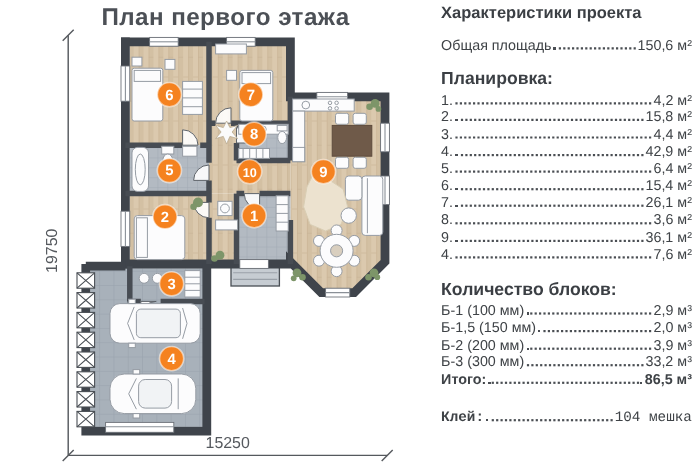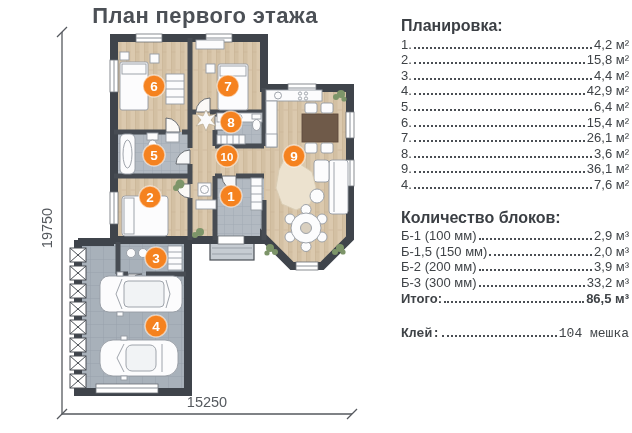--- a/index.html
+++ b/index.html
@@ -347,21 +347,27 @@
         </g>
         <g>
           <circle cx="227" cy="156" r="11" fill="#f5821f" stroke="#ffffff" stroke-opacity="0.55" stroke-width="1.5"></circle>
           <text x="227" y="160.5" text-anchor="middle" font-size="11.5" font-weight="700" fill="#ffffff">10</text>
         </g>
       </g>
   </svg>
 </div>
 
 <div class="specs">
-
+  <div class="hdr">Характеристики проекта</div>
+
+  <div class="spec-row">
+    <span class="lbl">Общая площадь</span>
+    <span class="dots"></span>
+    <span class="val">150,6 м²</span>
+  </div>
 
   <div class="sec-hdr gap-lg">Планировка:</div>
   <div id="layout-list">
       <div class="spec-row">
         <span class="lbl">1.</span>
         <span class="dots"></span>
         <span class="val">4,2 м²</span>
       </div>
       <div class="spec-row">
         <span class="lbl">2.</span>

